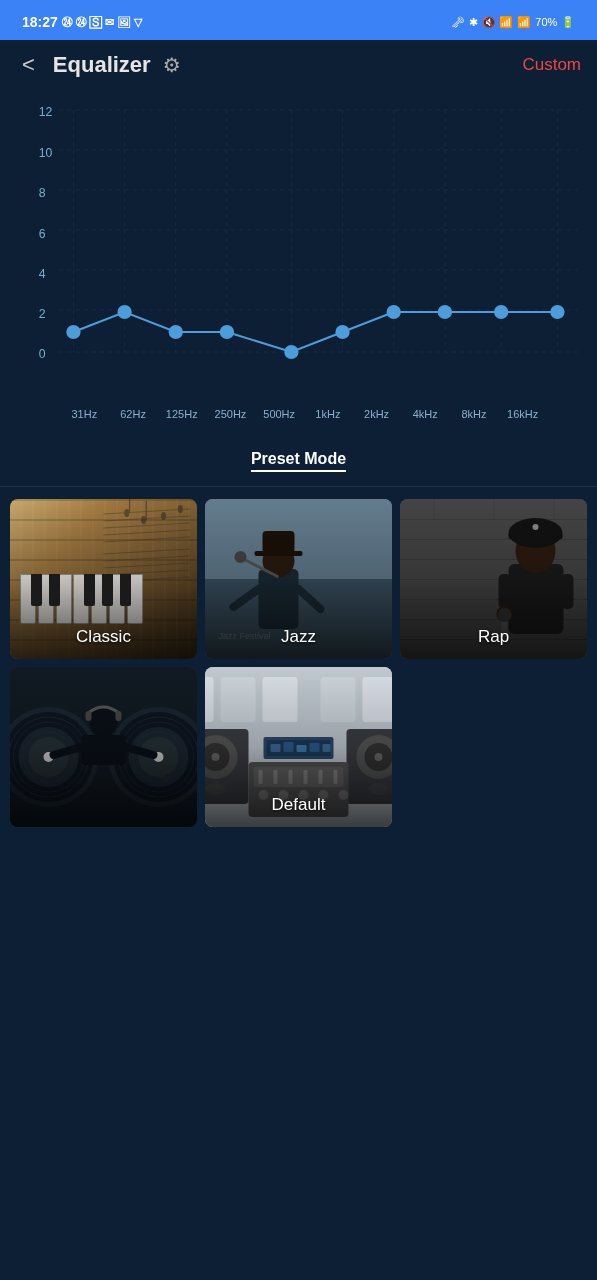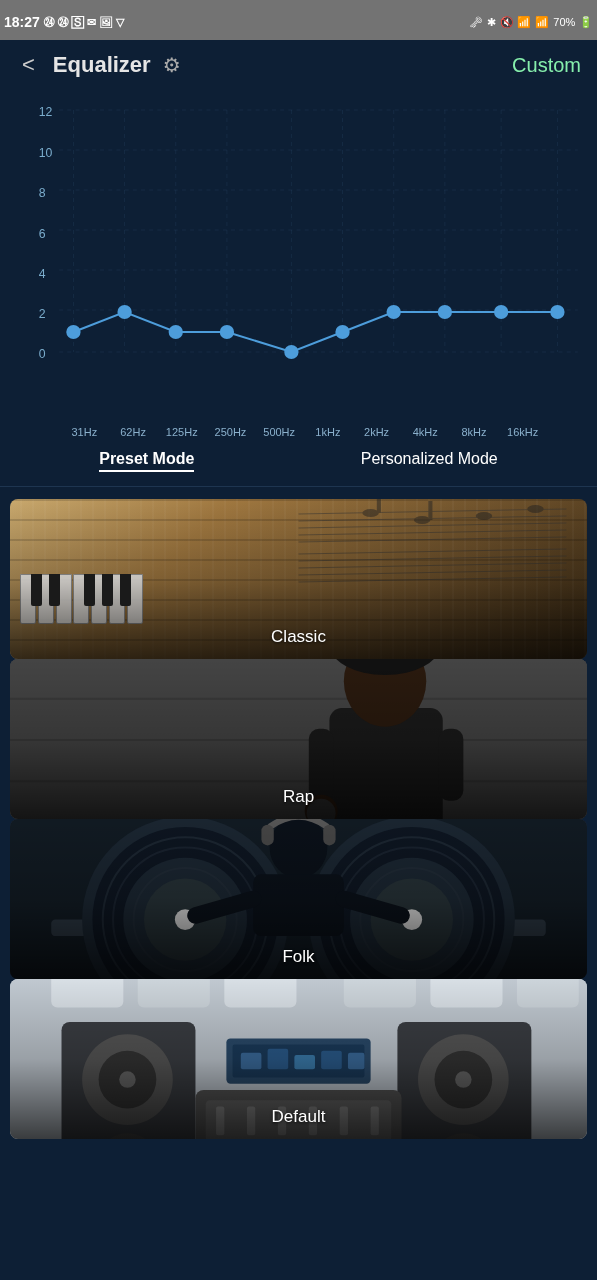--- a/index.html
+++ b/index.html
@@ -12,23 +12,23 @@
       font-family: 'Segoe UI', Arial, sans-serif;
       color: #ffffff;
       overflow-x: hidden;
     }
 
     
     .status-bar {
       display: flex;
       justify-content: space-between;
       align-items: center;
-      padding: 8px 4px 4px;
+      padding: 8px 22px 4px;
       height: 40px;
-      background-color: #737373;
+      background-color: #3b82f6;
     }
     .status-left {
       display: flex;
       align-items: center;
       gap: 4px;
       font-size: 14px;
       font-weight: 600;
       color: #fff;
     }
     .status-icons {
@@ -70,22 +70,22 @@
     .app-title {
       font-size: 22px;
       font-weight: 700;
       color: #e5e5e5;
     }
     .settings-icon {
       font-size: 20px;
       color: #aaa;
     }
     .custom-btn {
-      font-size: 20px;
-      color: #86efac;
+      font-size: 17px;
+      color: #ef4444;
       cursor: pointer;
       font-weight: 400;
     }
 
     
     .eq-chart-area {
       padding: 10px 14px 0 10px;
       height: 340px;
       position: relative;
     }
@@ -95,21 +95,21 @@
       height: 320px;
     }
     .eq-svg {
       width: 100%;
       height: 300px;
     }
     .eq-x-labels {
       display: flex;
       justify-content: space-between;
       padding: 0 36px 0 50px;
-      margin-top: 22px;
+      margin-top: 4px;
     }
     .eq-x-label {
       font-size: 11px;
       color: #8ab0cc;
       text-align: center;
       flex: 1;
     }
 
     
     .mode-tabs {
@@ -135,22 +135,22 @@
       bottom: -2px;
       left: 0;
       width: 100%;
       height: 2px;
       background-color: #fff;
     }
 
     
     .genre-grid {
       display: grid;
-      grid-template-columns: 1fr;
-      gap: 0;
+      grid-template-columns: 1fr 1fr 1fr;
+      gap: 8px;
       padding: 12px 10px;
     }
     .genre-card {
       position: relative;
       height: 160px;
       border-radius: 8px;
       overflow: hidden;
       cursor: pointer;
     }
     .genre-bg {
@@ -336,23 +336,20 @@
       <span class="eq-x-label">8kHz</span>
       <span class="eq-x-label">16kHz</span>
     </div>
   </div>
 </div>
 
 <div class="mode-tabs">
   <div class="mode-tab active">
     <span>Preset Mode</span>
   </div>
-  <div class="mode-tab">
-    <span>Personalized Mode</span>
-  </div>
 </div>
 
 <div class="genre-grid">
 
   <div class="genre-card">
     <div class="genre-bg genre-classic-bg">
 
       <svg width="100%" height="100%" viewBox="0 0 280 160" preserveAspectRatio="none" style="position:absolute;top:0;left:0;opacity:0.5">
 
         <line x1="140" y1="15" x2="270" y2="10" stroke="#333" stroke-width="1"></line>
@@ -387,20 +384,48 @@
         <div style="width:16px;height:50px;background:rgba(255,255,255,0.9);border-radius:0 0 2px 2px;border:1px solid #999;"></div>
         <div style="width:11px;height:32px;background:#1a1a1a;border-radius:0 0 2px 2px;margin-left:-6px;margin-right:-5px;z-index:2;position:relative;"></div>
         <div style="width:16px;height:50px;background:rgba(255,255,255,0.9);border-radius:0 0 2px 2px;border:1px solid #999;"></div>
       </div>
     </div>
     <div class="genre-overlay"></div>
     <span class="genre-label">Classic</span>
   </div>
 
 
+  <div class="genre-card">
+    <div class="genre-bg genre-jazz-bg">
+      <svg width="100%" height="100%" viewBox="0 0 280 160" preserveAspectRatio="xMidYMid slice" style="position:absolute;top:0;left:0;">
+
+        <rect width="280" height="160" fill="#3a5060"></rect>
+
+        <rect width="280" height="80" fill="#8ca8bc" opacity="0.5"></rect>
+
+        <rect x="100" y="70" width="40" height="60" rx="5" fill="#1a2a35"></rect>
+
+        <circle cx="120" cy="62" r="16" fill="#2a1a0e"></circle>
+
+        <rect x="96" y="52" width="48" height="5" rx="2" fill="#1a1008"></rect>
+
+        <rect x="104" y="32" width="32" height="22" rx="4" fill="#1a1008"></rect>
+
+        <line x1="120" y1="78" x2="85" y2="60" stroke="#555" stroke-width="3"></line>
+        <circle cx="82" cy="58" r="6" fill="#444"></circle>
+
+        <line x1="100" y1="90" x2="75" y2="108" stroke="#1a2a35" stroke-width="8" stroke-linecap="round"></line>
+        <line x1="140" y1="90" x2="162" y2="110" stroke="#1a2a35" stroke-width="8" stroke-linecap="round"></line>
+
+        <text x="60" y="140" fill="rgba(255,255,255,0.25)" font-size="9" font-family="Arial">Jazz Festival</text>
+      </svg>
+    </div>
+    <div class="genre-overlay"></div>
+    <span class="genre-label">Jazz</span>
+  </div>
 
   <div class="genre-card">
     <div class="genre-bg genre-rap-bg">
       <svg width="100%" height="100%" viewBox="0 0 280 160" preserveAspectRatio="xMidYMid slice" style="position:absolute;top:0;left:0;">
         <rect width="280" height="160" fill="#3a3a3a"></rect>
 
         <rect x="0" y="0" width="280" height="160" fill="#444"></rect>
 
         <rect x="0" y="20" width="280" height="1" fill="#333" opacity="0.6"></rect>
         <rect x="0" y="40" width="280" height="1" fill="#333" opacity="0.6"></rect>
@@ -470,21 +495,20 @@
 
         <line x1="118" y1="80" x2="90" y2="88" stroke="#0a1018" stroke-width="8" stroke-linecap="round"></line>
         <line x1="162" y1="80" x2="190" y2="88" stroke="#0a1018" stroke-width="8" stroke-linecap="round"></line>
 
         <path d="M126,45 Q140,35 154,45" stroke="#555" stroke-width="3" fill="none"></path>
         <rect x="122" y="44" width="6" height="10" rx="3" fill="#444"></rect>
         <rect x="152" y="44" width="6" height="10" rx="3" fill="#444"></rect>
       </svg>
     </div>
     <div class="genre-overlay"></div>
-    <span class="genre-label">Folk</span>
   </div>
 
   <div class="genre-card">
     <div class="genre-bg genre-default-bg">
       <svg width="100%" height="100%" viewBox="0 0 280 160" preserveAspectRatio="xMidYMid slice" style="position:absolute;top:0;left:0;">
 
         <rect width="280" height="160" fill="#c0c8d0"></rect>
 
         <rect x="20" y="10" width="35" height="45" rx="3" fill="#d8dfe5"></rect>
         <rect x="62" y="10" width="35" height="45" rx="3" fill="#ccd4da"></rect>

